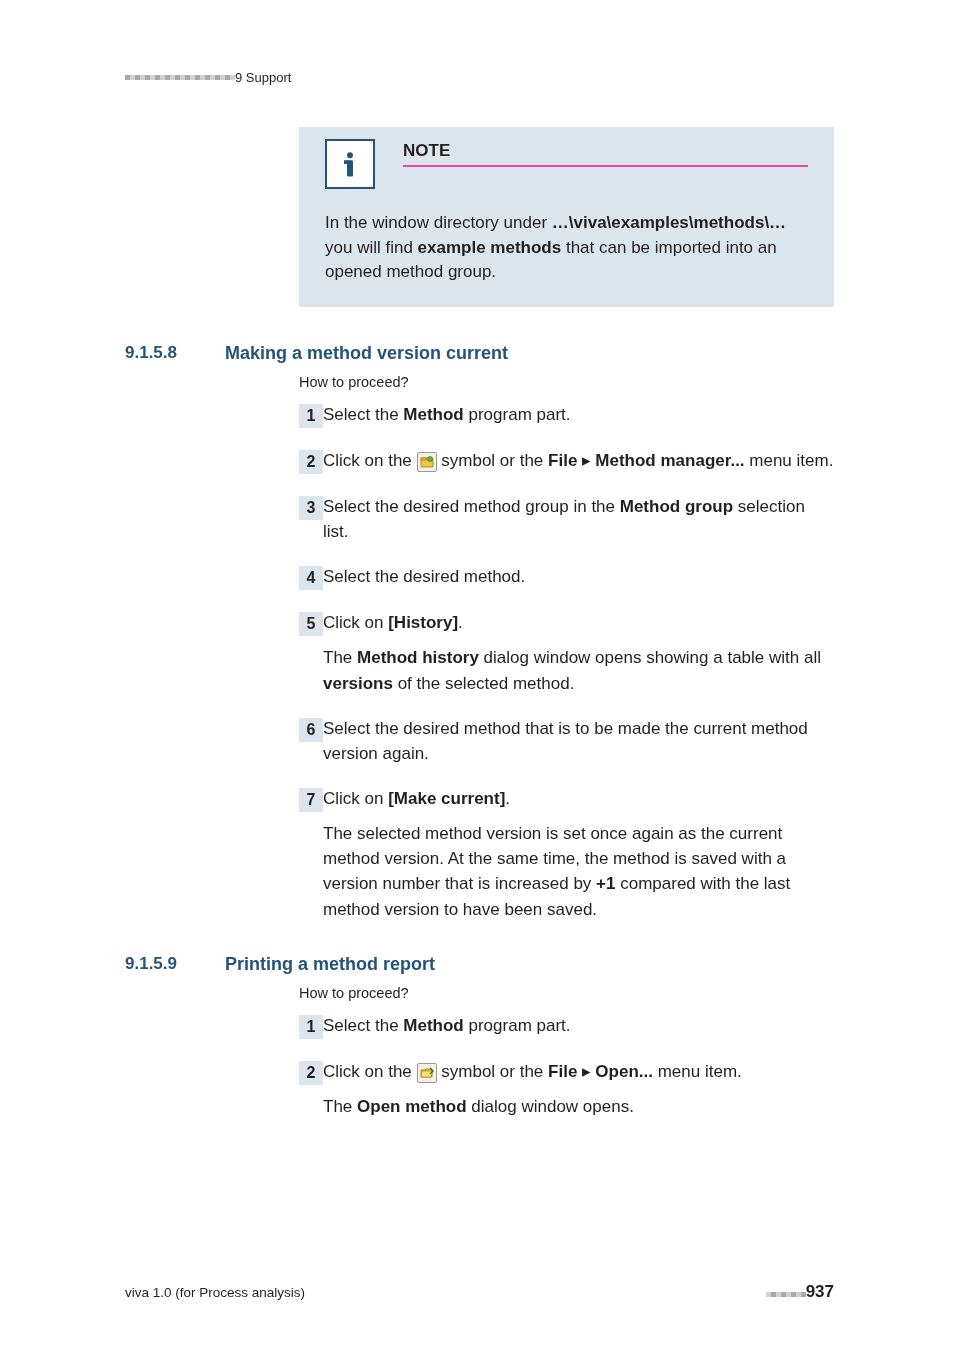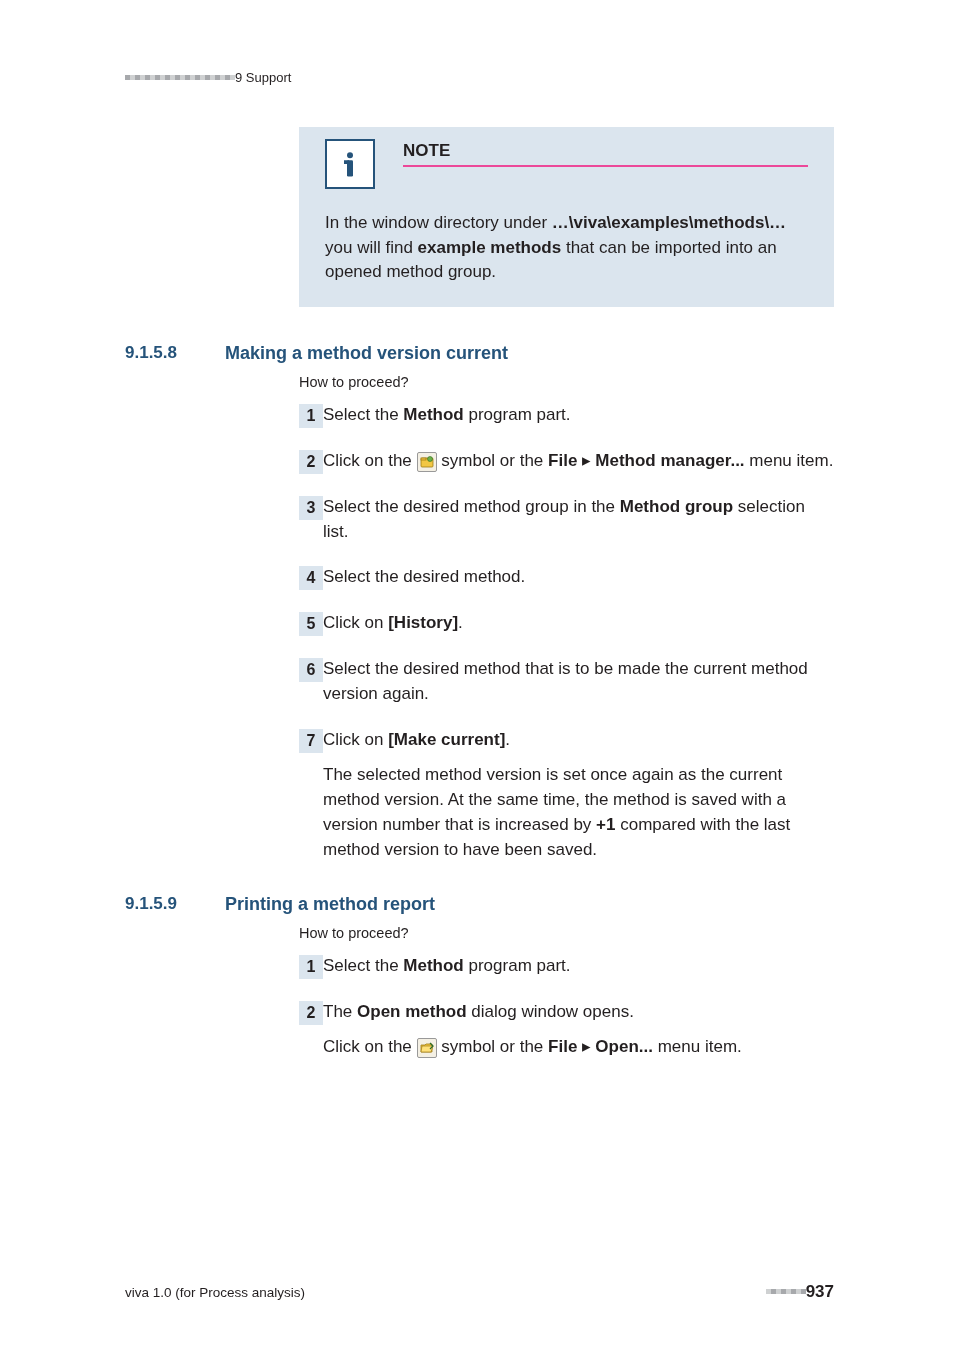--- a/index.html
+++ b/index.html
@@ -138,21 +138,21 @@
   .footer {
     position: absolute;
     bottom: 48px;
     left: 125px;
     right: 120px;
     display: flex;
     justify-content: space-between;
     align-items: center;
     font-size: 13.5px;
   }
-  .footer-right { display: flex; gap: 0; }
+  .footer-right { display: flex; align-items: center; gap: 0; }
   .page-num { font-weight: 700; font-size: 17px; }
   .footer-dots .sq { width:5px; height:5px; display:inline-block; }
 </style>
 </head>
 <body>
 
 <div class="page">
 
   <div class="top-row">
     <div class="dots-long">
@@ -239,20 +239,21 @@
       <div class="step-num">4</div>
       <div class="step-body">
           <p><span>Select the desired method.</span></p>
         </div>
     </div>
 
     <div class="step">
       <div class="step-num">5</div>
       <div class="step-body">
         <p><span>Click on </span><b>[History]</b><span>.</span></p>
+        <p><span>The </span><b>Method history</b><span> dialog window opens showing a table with all </span><b>versions</b><span> of the selected method.</span></p>
       </div>
     </div>
 
     <div class="step">
       <div class="step-num">6</div>
       <div class="step-body">
           <p><span>Select the desired method that is to be made the current method version again.</span></p>
         </div>
     </div>
 
@@ -276,28 +277,28 @@
     <div class="step">
       <div class="step-num">1</div>
       <div class="step-body">
           <p><span>Select the </span><b>Method</b><span> program part.</span></p>
         </div>
     </div>
 
     <div class="step">
       <div class="step-num">2</div>
       <div class="step-body">
-        <p><span>The </span><b>Open method</b><span> dialog window opens.</span></p>
         <p><span>Click on the </span><span class="inline-icon">
               <svg viewBox="0 0 14 14">
                 <path d="M1 4 L5 4 L6 3 L12 3 L12 11 L1 11 Z" fill="#f2c744" stroke="#a07b12" stroke-width="0.8"></path>
                 <path d="M2 5 L13 5 L11 11 L1 11 Z" fill="#ffe17a" stroke="#a07b12" stroke-width="0.7"></path>
                 <path d="M10 2 L13 5 L10 8" fill="none" stroke="#2a6b2a" stroke-width="1.2"></path>
               </svg>
             </span><span> symbol or the </span><b>File</b><span> ▸ </span><b>Open...</b><span> menu item.</span></p>
+        <p><span>The </span><b>Open method</b><span> dialog window opens.</span></p>
       </div>
     </div>
   </div>
 
   <div class="footer">
     <div>viva 1.0 (for Process analysis)</div>
     <div class="footer-right">
       <span class="footer-dots">
         <span class="sq" style="background:#cfd1d2"></span><span class="sq" style="background:#a7a9ac"></span><span class="sq" style="background:#cfd1d2"></span><span class="sq" style="background:#a7a9ac"></span><span class="sq" style="background:#cfd1d2"></span><span class="sq" style="background:#a7a9ac"></span><span class="sq" style="background:#cfd1d2"></span><span class="sq" style="background:#a7a9ac"></span>
       </span>

